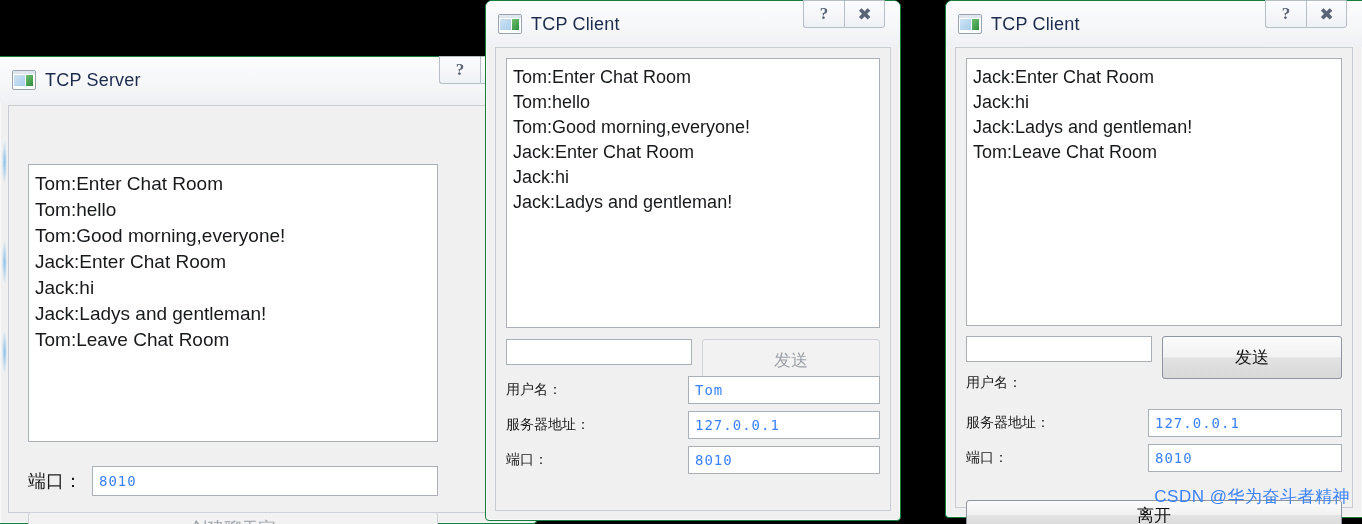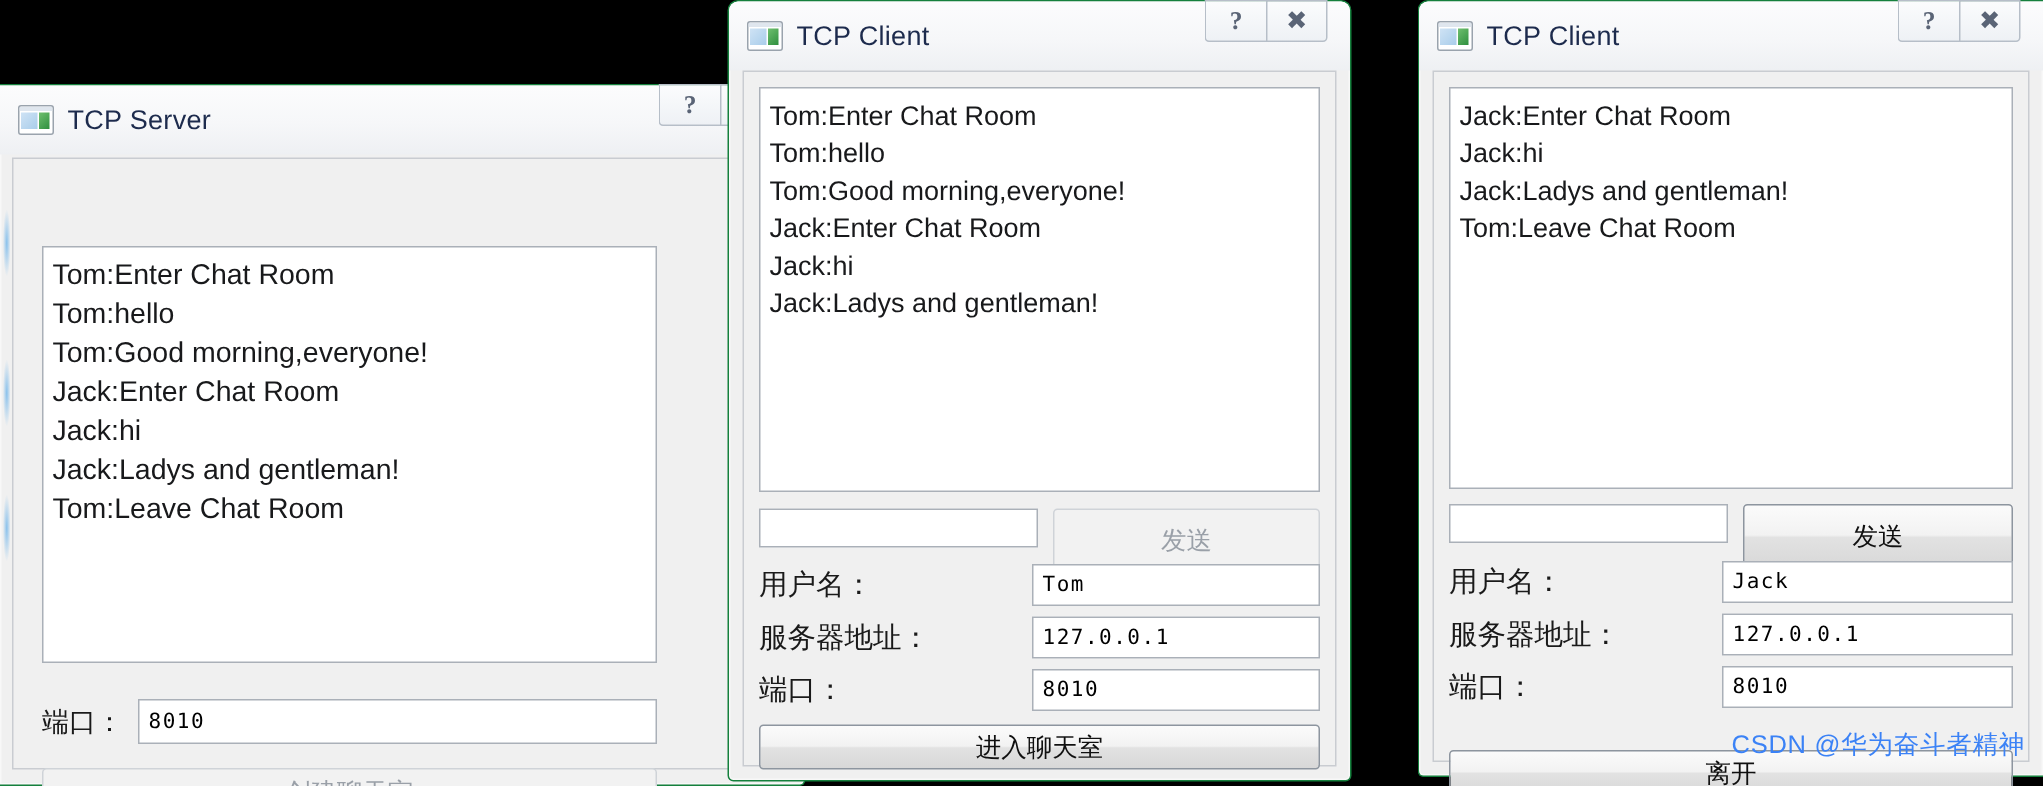--- a/index.html
+++ b/index.html
@@ -149,32 +149,32 @@
     white-space: nowrap;
   }
   .win-client-a .msg-line, .win-client-b .msg-line { font-size: 18px; line-height: 25px; }
 
   .row {
     display: flex;
     align-items: center;
   }
 
   .field-label {
-    font-size: 19px;
+    font-size: 14px;
     color: #1a1a1a;
     white-space: nowrap;
   }
 
   .textbox {
     background: #ffffff;
     border: 1px solid #aab0b8;
     box-sizing: border-box;
     font-family: "DejaVu Sans Mono", "Liberation Mono", monospace;
     font-size: 14px;
-    color: #000000;
+    color: #3b82f6;
     display: flex;
     align-items: center;
     padding-left: 6px;
     letter-spacing: 1px;
     overflow: hidden;
     white-space: nowrap;
   }
 
   .btn {
     box-sizing: border-box;
@@ -316,21 +316,20 @@
     <div class="cli-field-row" style="top:363px;">
       <div class="field-label cli-field-label">服务器地址：</div>
       <div class="textbox cli-field-box">127.0.0.1</div>
     </div>
 
     <div class="cli-field-row" style="top:398px;">
       <div class="field-label cli-field-label">端口：</div>
       <div class="textbox cli-field-box">8010</div>
     </div>
 
-    <div class="btn enabled cli-main-btn" style="top:435px;">进入聊天室</div>
   </div>
 </div>
 
 <div class="window win-client-b">
   <div class="titlebar">
     <div class="app-icon">
         <div class="icon-topbar"></div>
       </div>
     <div class="win-title">TCP Client</div>
     <div class="tb-buttons">
@@ -352,21 +351,20 @@
       <div class="msg-line">Tom:Leave Chat Room</div>
     </div>
 
     <div class="cli-send-row" style="top:288px;">
       <div class="textbox cli-input"></div>
       <div class="btn enabled cli-send-btn">发送</div>
     </div>
 
     <div class="cli-field-row" style="top:326px;">
       <div class="field-label cli-field-label">用户名：</div>
-      <div class="textbox cli-field-box">Jack</div>
     </div>
 
     <div class="cli-field-row" style="top:361px;">
       <div class="field-label cli-field-label">服务器地址：</div>
       <div class="textbox cli-field-box">127.0.0.1</div>
     </div>
 
     <div class="cli-field-row" style="top:396px;">
       <div class="field-label cli-field-label">端口：</div>
       <div class="textbox cli-field-box">8010</div>

